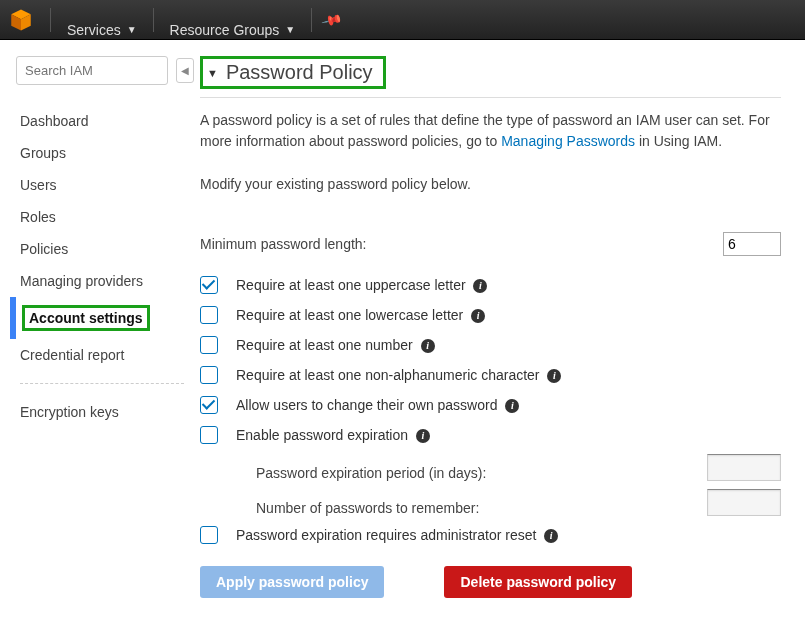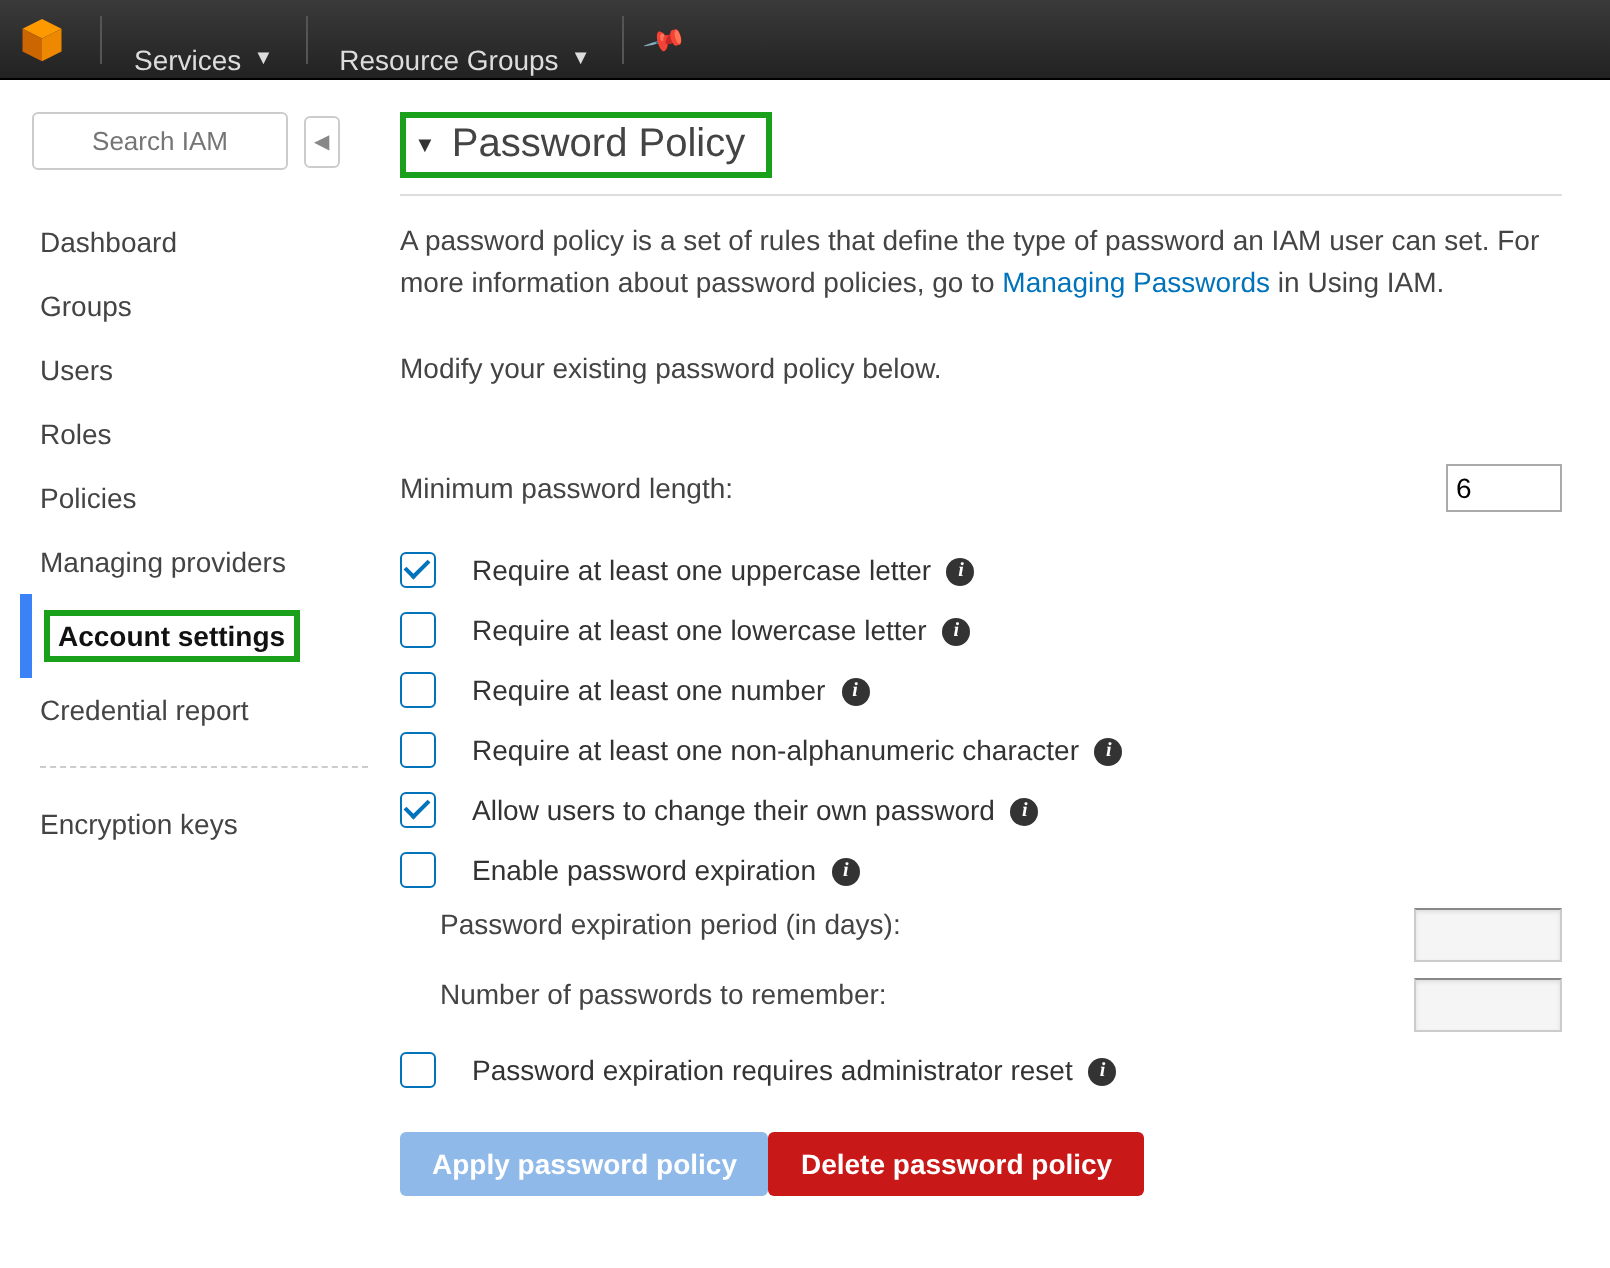--- a/index.html
+++ b/index.html
@@ -12,21 +12,21 @@
     .caret { margin-left: 6px; font-size: 10px; }
     .nav-divider { width: 1px; height: 24px; background: #555; }
     .pin-icon { color: #ddd; margin-left: 12px; font-size: 14px; transform: rotate(30deg); display: inline-block; }
     
     
     .container { display: flex; }
     
     
     .sidebar { width: 188px; padding: 16px 0 16px 16px; }
     .search-wrap { display: flex; align-items: center; margin-bottom: 20px; }
-    .search-input { width: 128px; padding: 6px 8px; border: 1px solid #ccc; border-radius: 3px; font-size: 13px; color: #888; text-align: center; }
+    .search-input { width: 152px; padding: 6px 8px; border: 1px solid #ccc; border-radius: 3px; font-size: 13px; color: #888; }
     .collapse-handle { margin-left: 8px; padding: 6px 4px; border: 1px solid #ccc; border-radius: 3px; cursor: pointer; color: #888; font-size: 10px; }
     .nav-list { list-style: none; }
     .nav-list li { padding: 8px 4px; color: #444; cursor: pointer; font-size: 14px; }
     .nav-list li.active { border-left: 6px solid #3b82f6; padding-left: 6px; margin-left: -6px; font-weight: bold; color: #111; }
     .nav-sep { border: none; border-top: 1px dashed #ccc; margin: 12px 4px; }
     
     
     .highlight-active { border: 3px solid #1aa01a; padding: 2px 4px; display: inline-block; }
     .highlight-title { border: 3px solid #1aa01a; padding: 2px 10px 2px 4px; display: inline-flex; align-items: center; }
     
@@ -44,25 +44,25 @@
     .minlen-label { font-size: 14px; color: #444; }
     .num-input { margin-left: auto; width: 58px; padding: 3px 4px; border: 1px solid #aaa; font-size: 14px; }
     
     .checklist { list-style: none; }
     .checklist > li { display: flex; align-items: flex-start; margin-bottom: 8px; }
     .cb { width: 18px; height: 18px; border: 1.5px solid #0073bb; border-radius: 3px; margin-right: 18px; margin-top: 2px; flex-shrink: 0; position: relative; cursor: pointer; }
     .cb.checked::after { content: ""; position: absolute; left: 4px; top: 0px; width: 5px; height: 10px; border: solid #0073bb; border-width: 0 2.5px 2.5px 0; transform: rotate(45deg); }
     .cb-label { font-size: 14px; color: #333; line-height: 22px; }
     .info-icon { display: inline-flex; width: 14px; height: 14px; border-radius: 50%; background: #333; color: #fff; font-size: 10px; font-weight: bold; align-items: center; justify-content: center; margin-left: 4px; font-style: italic; font-family: Georgia, serif; vertical-align: middle; cursor: help; }
     
-    .subfield { display: flex; align-items: flex-start; margin: 6px 0 8px 20px; }
+    .subfield { display: flex; align-items: flex-end; margin: 6px 0 8px 56px; }
     .subfield-label { font-size: 14px; color: #444; }
     .subfield-input { width: 74px; padding: 5px 4px; border: 1px solid #ccc; border-top: 1px solid #888; margin-left: auto; background: #f5f5f5; box-shadow: inset 0 1px 2px rgba(0,0,0,0.1); }
     
-    .btn-row { margin-top: 20px; display: flex; }
+    .btn-row { margin-top: 20px; display: flex; gap: 60px; }
     .btn { padding: 8px 16px; border: none; border-radius: 3px; font-size: 14px; font-weight: bold; cursor: pointer; }
     .btn-apply { background: #8fb9e8; color: #fff; }
     .btn-delete { background: #c91818; color: #fff; }
   </style>
 </head>
 <body>
 
 <div class="topnav">
   <span class="cube-icon">
     <svg viewBox="0 0 32 32" width="26" height="26">

